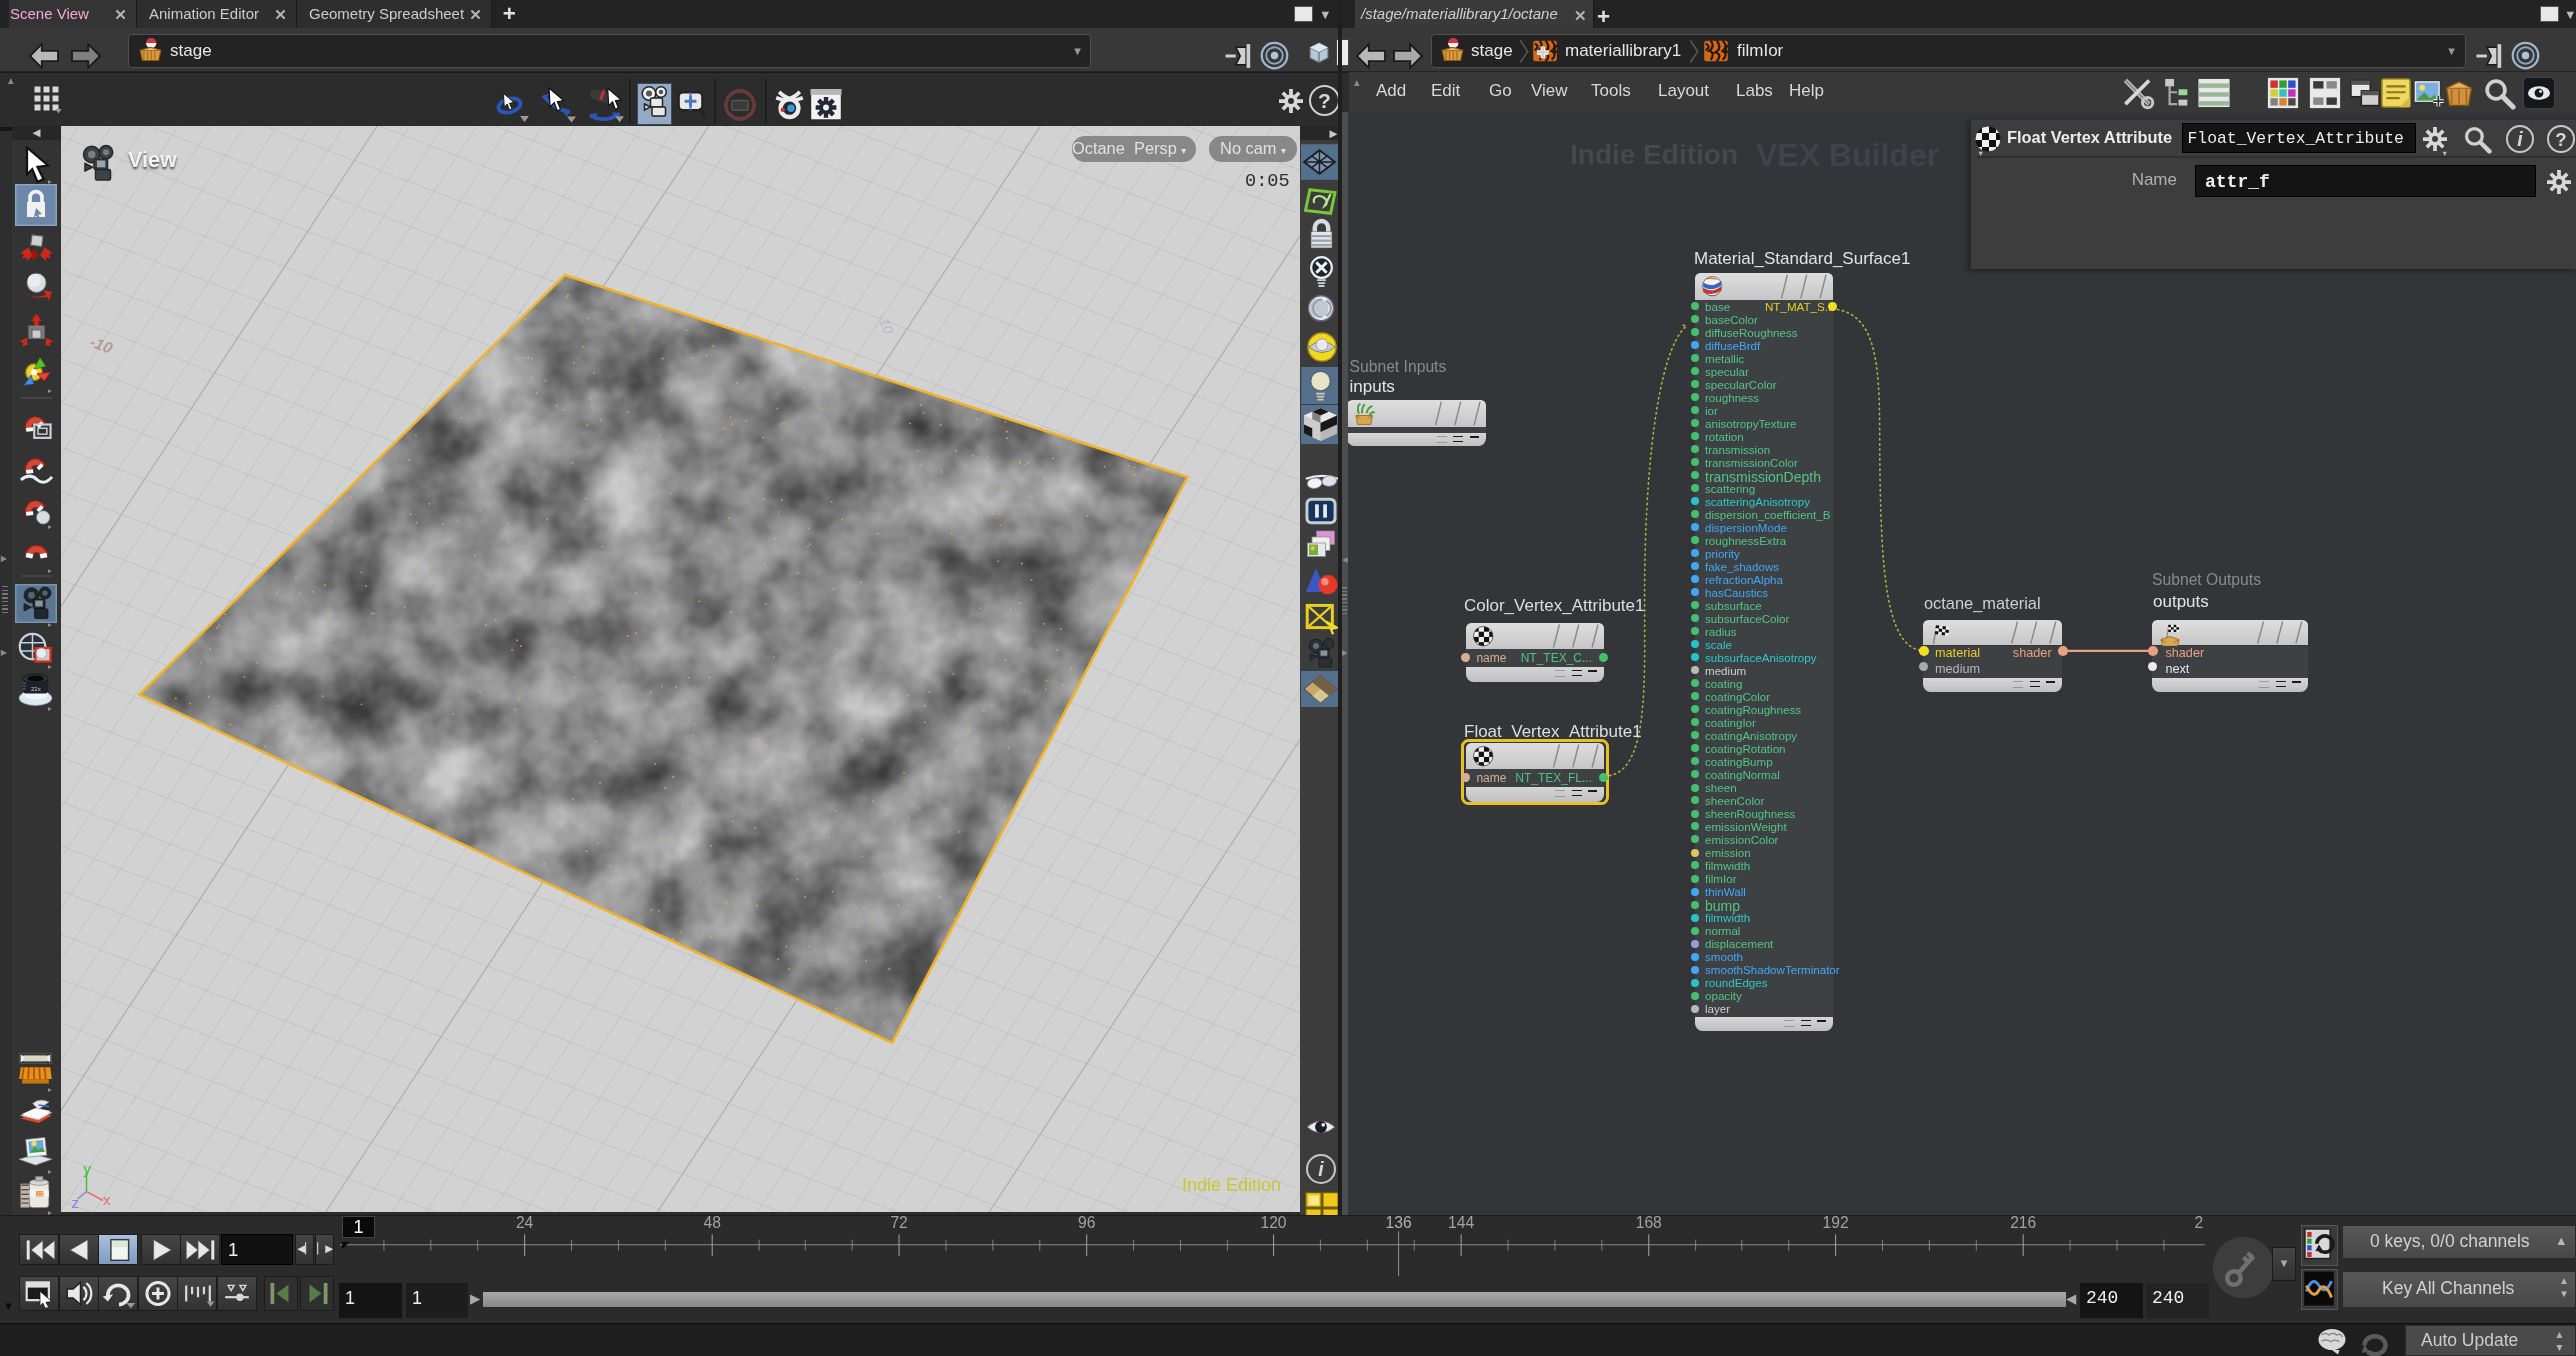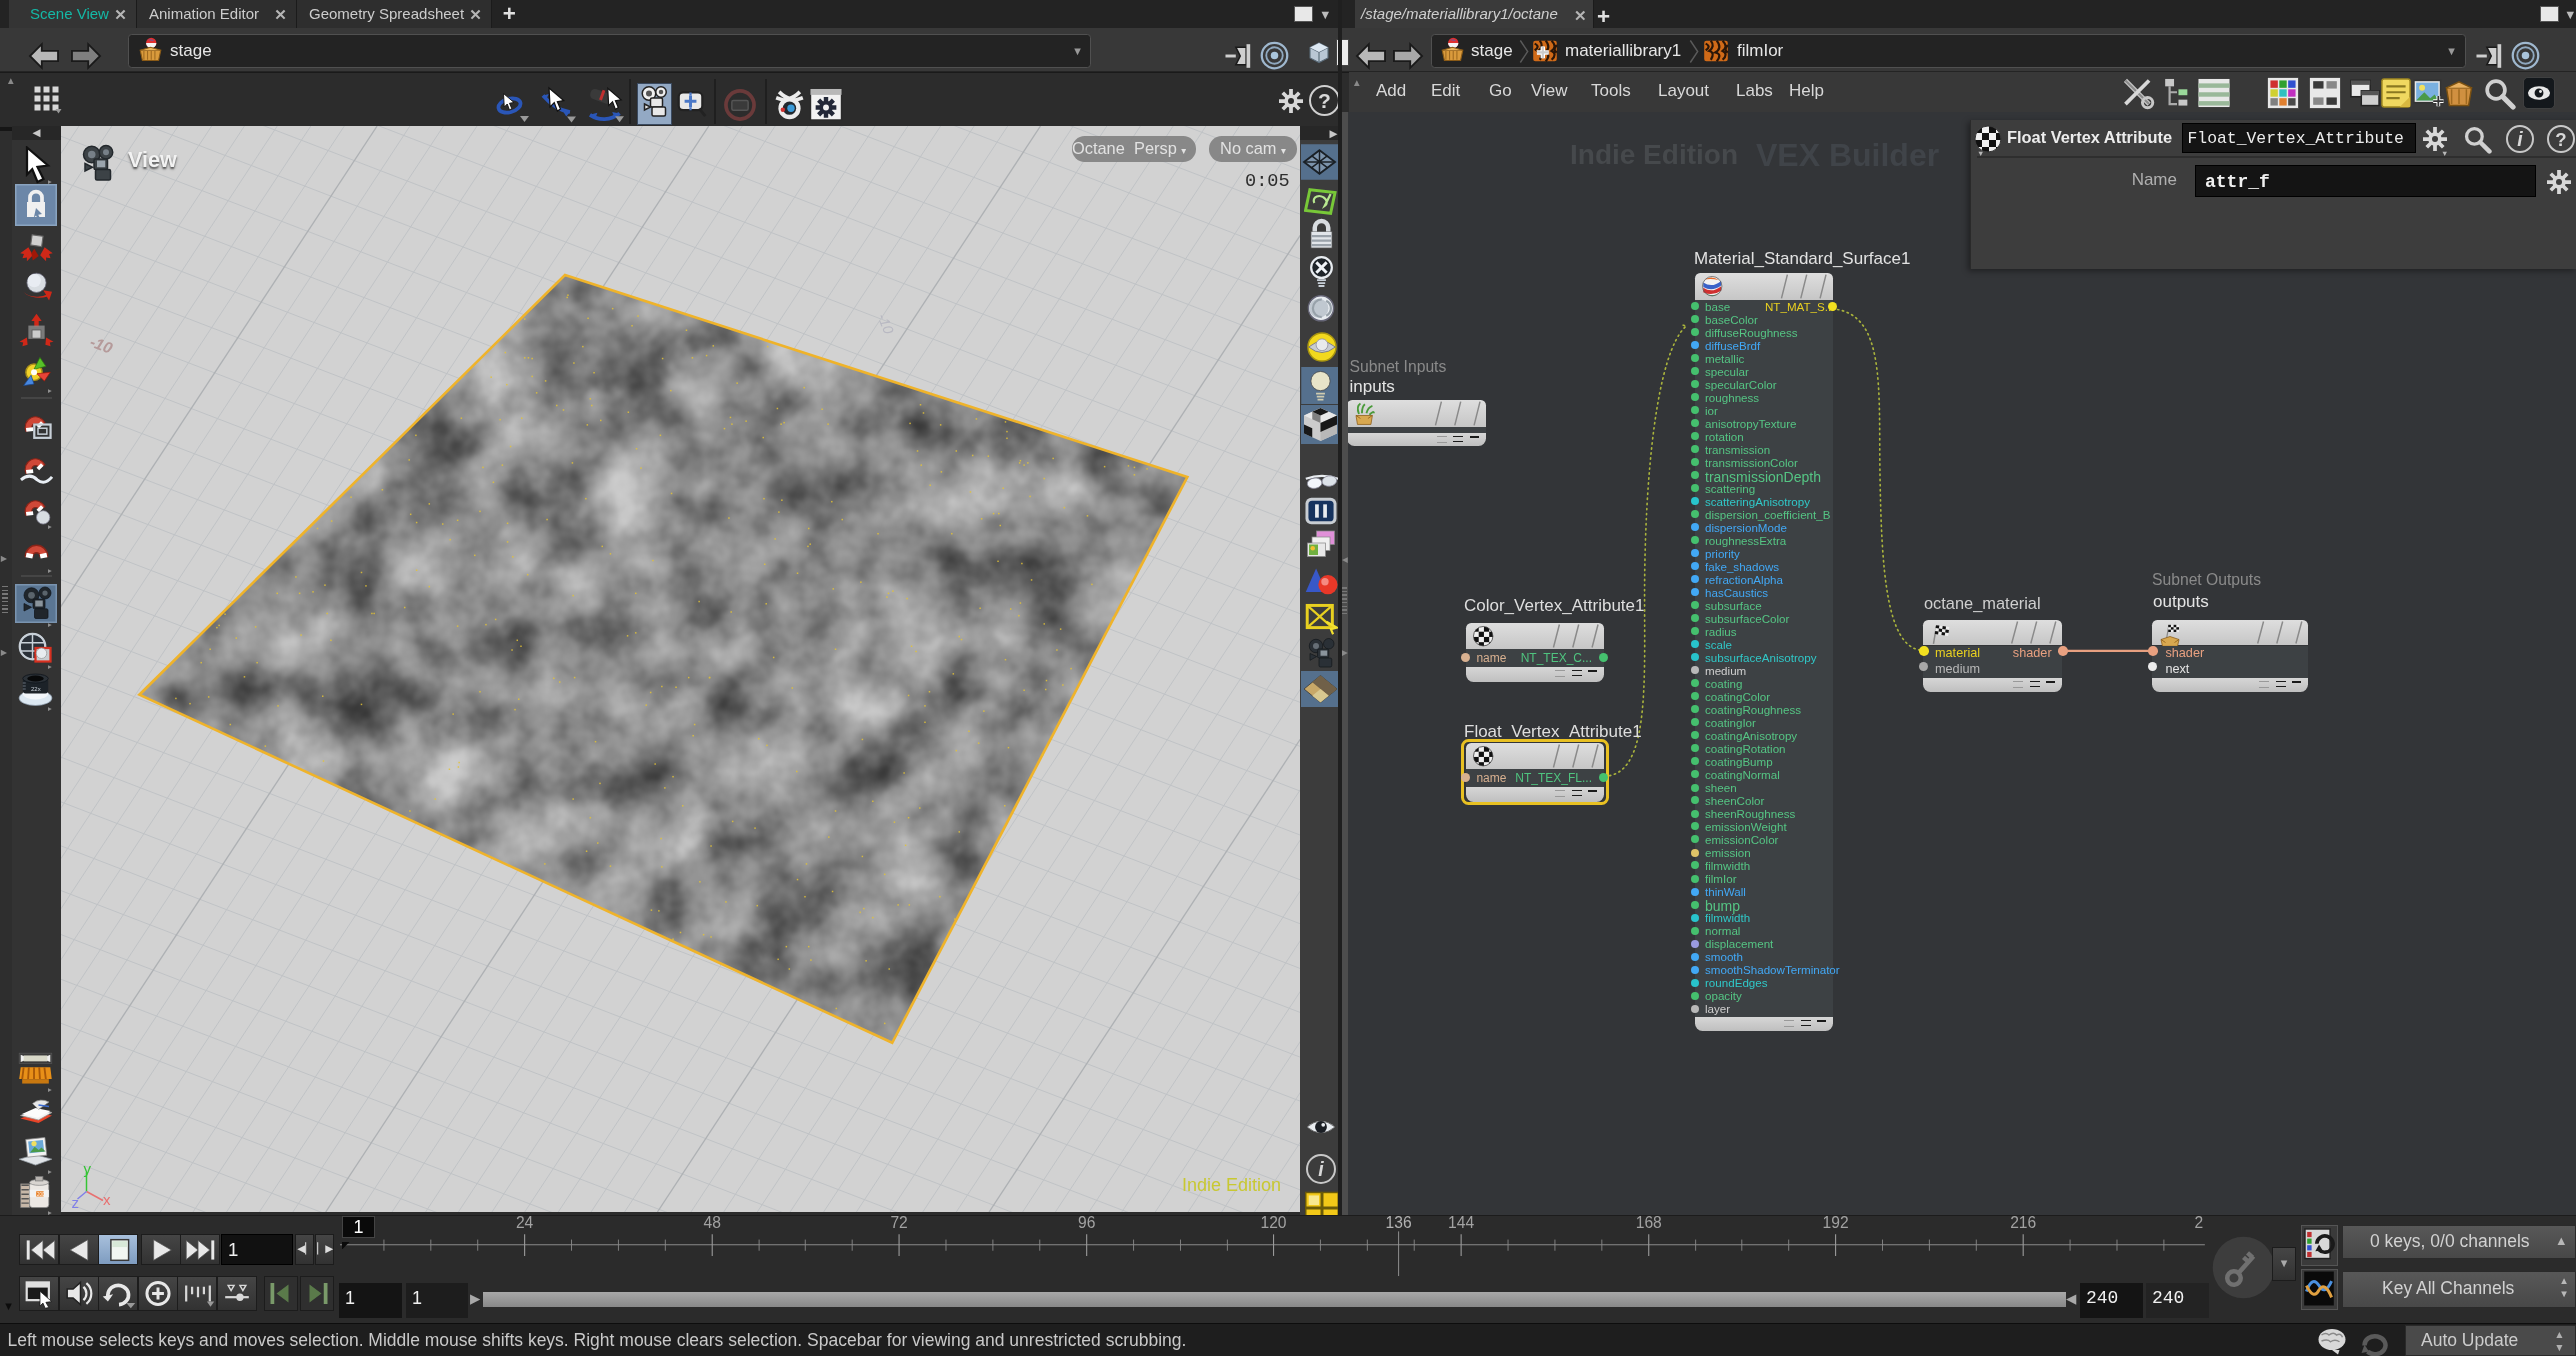--- a/index.html
+++ b/index.html
@@ -4,21 +4,21 @@
 html,body{width:2576px;height:1357px;overflow:hidden;background:#2b2b2b;
  font-family:"Liberation Sans",sans-serif}
 .abs{position:absolute}
 .mono{font-family:"Liberation Mono",monospace}
 </style></head>
 <body>
 <div style="position:relative;width:2576px;height:1357px;overflow:hidden">
 <div class="abs" style="left:0px;top:0px;width:1349px;height:28px;background:#232323"></div>
     <div class="abs" style="left:9px;top:0px;width:128px;height:28px;background:#343434;border-right:1.5px solid #1b1b1b;color:#cfcfcf;font-size:15.7px;line-height:28px;padding-left:12px;"></div>
     <div class="abs" style="left:113px;top:6.7px;width:15px;height:15px;color:#b5b5b5;font-size:15px;font-weight:bold;text-align:center;line-height:15px;">✕</div>
-    <div class="abs" style="left:30px;top:5.2px;color:#14b8a6;font-size:15px">Scene View</div>
+    <div class="abs" style="left:10px;top:5.2px;color:#f9a8d4;font-size:15px">Scene View</div>
     <div class="abs" style="left:137px;top:0px;width:160px;height:28px;background:#2e2e2e;border-right:1.5px solid #1b1b1b;color:#cfcfcf;font-size:15.7px;line-height:28px;padding-left:12px;"></div>
     <div class="abs" style="left:273px;top:6.7px;width:15px;height:15px;color:#b5b5b5;font-size:15px;font-weight:bold;text-align:center;line-height:15px;">✕</div>
     <div class="abs" style="left:149px;top:5.2px;color:#cccccc;font-size:15px">Animation Editor</div>
     <div class="abs" style="left:297px;top:0px;width:195px;height:28px;background:#2e2e2e;border-right:1.5px solid #1b1b1b;color:#cfcfcf;font-size:15.7px;line-height:28px;padding-left:12px;"></div>
     <div class="abs" style="left:468px;top:6.7px;width:15px;height:15px;color:#b5b5b5;font-size:15px;font-weight:bold;text-align:center;line-height:15px;">✕</div>
     <div class="abs" style="left:309px;top:5.2px;color:#cccccc;font-size:15px">Geometry Spreadsheet</div>
     <div class="abs" style="left:498px;top:3.7px;width:22.4px;height:21px;color:#e0e0e0;font-size:22.4px;font-weight:bold;text-align:center;line-height:19.4px;">+</div>
     <div class="abs" style="left:1294px;top:6px;width:19.4px;height:16.4px;background:#e8e8e8;border:1.5px solid #555;"></div>
     <div class="abs" style="left:1319px;top:7.5px;width:16.4px;height:13.4px;color:#bbb;font-size:12.7px;">▼</div>
     <div class="abs" style="left:0px;top:28px;width:1349px;height:44px;background:#383838;border-bottom:0.7px solid #242424"></div>
@@ -1534,21 +1534,20 @@
         <path d="M6 22 q10 20 17 6 q8 -12 17 10" stroke="#e0a040" stroke-width="4" fill="none"></path>
       </svg></div>
     <div class="abs" style="left:2342px;top:1225px;width:234px;height:34px;background:linear-gradient(#585858,#484848);border:1.5px solid #2a2a2a"></div>
     <div class="abs" style="left:2370px;top:1231px;width:194px;height:22.4px;color:#d2d2d2;font-size:17.5px;">0 keys, 0/0 channels</div>
     <div class="abs" style="left:2555px;top:1234px;width:15px;height:15px;color:#b8b8b8;font-size:12.7px;">▲</div>
     <div class="abs" style="left:2342px;top:1271px;width:234px;height:37px;background:linear-gradient(#585858,#484848);border:1.5px solid #2a2a2a"></div>
     <div class="abs" style="left:2382px;top:1278px;width:171px;height:22.4px;color:#d2d2d2;font-size:17.5px;">Key All Channels</div>
     <div class="abs" style="left:2558px;top:1275px;width:12px;height:27px;color:#b8b8b8;font-size:9.7px;line-height:12.7px;text-align:center;">▲<br>▼</div>
     <div class="abs" style="left:3px;top:1300px;width:12px;height:12px;color:#0c0c0c;font-size:11.2px;">▼</div>
     <div class="abs" style="left:0px;top:1323px;width:2576px;height:34px;background:#1e1e1e;border-top:1.5px solid #0d0d0d"></div>
-    <div class="abs" style="left:7.5px;top:1330px;width:1938px;height:22.4px;color:#c9c9c9;font-size:17.5px;">Left mouse selects keys and moves selection. Middle mouse shifts keys. Right mouse clears selection. Spacebar for viewing and unrestricted scrubbing.</div>
     <div class="abs" style="left:2314px;top:1326px;width:39px;height:30px;"><svg width="39" height="30" viewBox="0 0 52 40">
         <ellipse cx="24" cy="18" rx="18" ry="14" fill="#d8d8d8"></ellipse>
         <path d="M10 12 q6 -4 10 0 q6 -5 10 0 q6 -3 8 3 M10 20 q8 -3 12 1 q6 -4 12 0" stroke="#8a8a8a" stroke-width="2" fill="none"></path>
         <path d="M24 32 l8 6 l2 -6" fill="#d8d8d8"></path>
       </svg></div>
     <div class="abs" style="left:2357px;top:1326px;width:36px;height:33px;"><svg width="36" height="33" viewBox="0 0 48 44">
         <path d="M10 26 a14 12 0 1 1 4 8" fill="none" stroke="#5a5a5a" stroke-width="6"></path>
         <path d="M6 36 l10 -2 l-6 -9 z" fill="#5a5a5a"></path>
       </svg></div>
     <div class="abs" style="left:2405px;top:1325px;width:171px;height:31px;background:#4a4a4a;border:0.7px solid #2a2a2a"></div>

